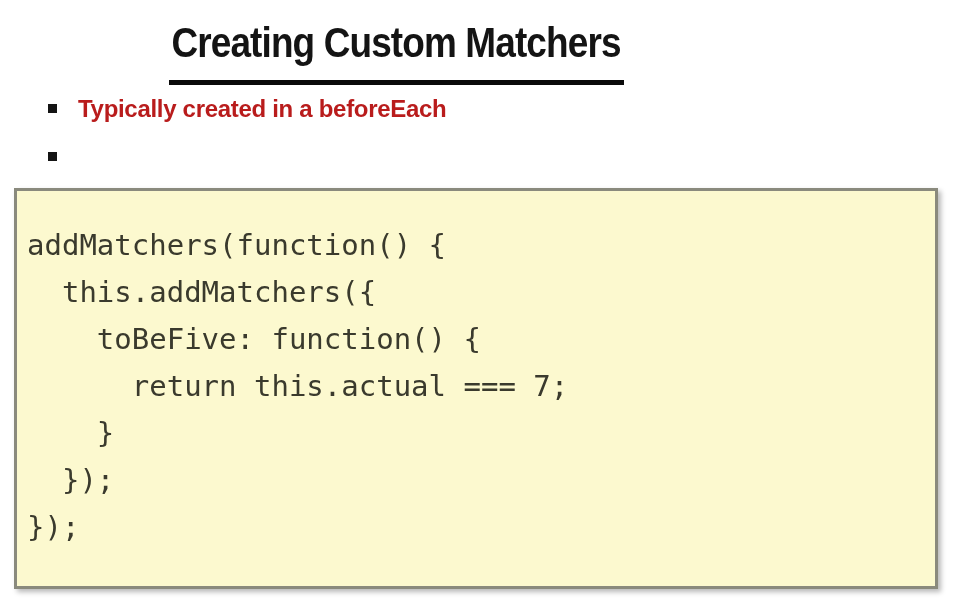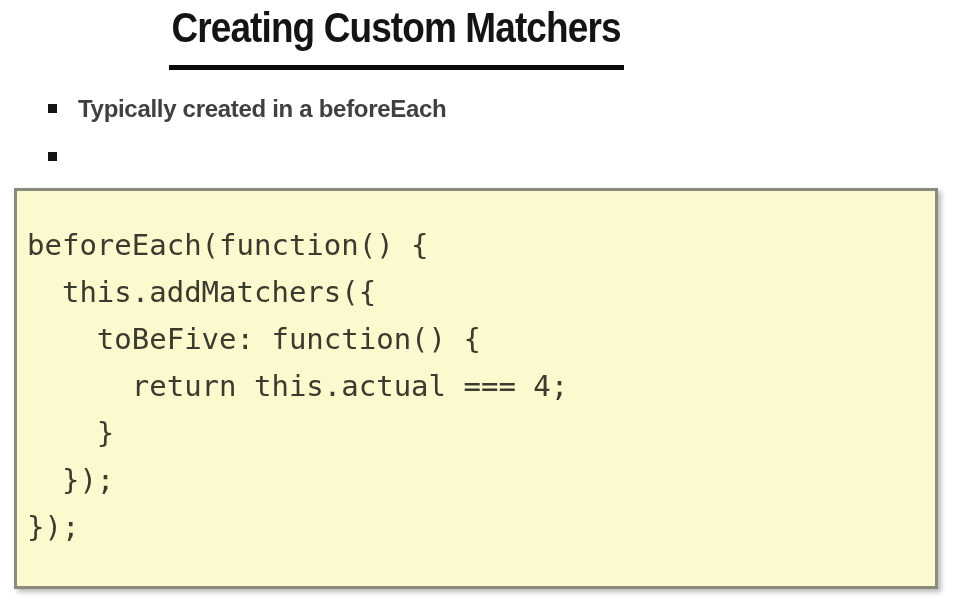--- a/index.html
+++ b/index.html
@@ -10,21 +10,21 @@
   .slide {
     position: relative;
     width: 955px;
     height: 605px;
     background: #ffffff;
     overflow: hidden;
     font-family: "Liberation Sans", sans-serif;
   }
   .title-wrap {
     position: absolute;
-    top: 3px;
+    top: 18px;
     left: 0;
     width: 792px;
     text-align: center;
   }
   .page-title {
     margin: 0;
     font-size: 42px;
     line-height: 50px;
     font-weight: bold;
     color: #141414;
@@ -44,21 +44,21 @@
     left: 48px;
     top: 94px;
     margin: 0;
     padding: 0;
     list-style: none;
   }
   .bullet {
     display: flex;
     align-items: flex-start;
     margin-bottom: 19px;
-    color: #404040;
+    color: #b91c1c;
   }
   .bullet-marker {
     flex: 0 0 auto;
     width: 9px;
     height: 9px;
     background: #141414;
     margin-top: 10px;
     margin-right: 21px;
   }
   .bullet-text {
@@ -103,22 +103,22 @@
     <li class="bullet">
       <span class="bullet-marker"></span>
       <span class="bullet-text">Typically created in a beforeEach</span>
     </li>
     <li class="bullet">
       <span class="bullet-marker"></span>
     </li>
   </ul>
 
   <div class="code-box">
-    <div class="code-line">beforeEach(function() {</div>
+    <div class="code-line">addMatchers(function() {</div>
     <div class="code-line">  this.addMatchers({</div>
     <div class="code-line">    toBeFive: function() {</div>
-    <div class="code-line">      return this.actual === 4;</div>
+    <div class="code-line">      return this.actual === 7;</div>
     <div class="code-line">    }</div>
     <div class="code-line">  });</div>
     <div class="code-line">});</div>
   </div>
 
 </div>
 
 </body></html>

